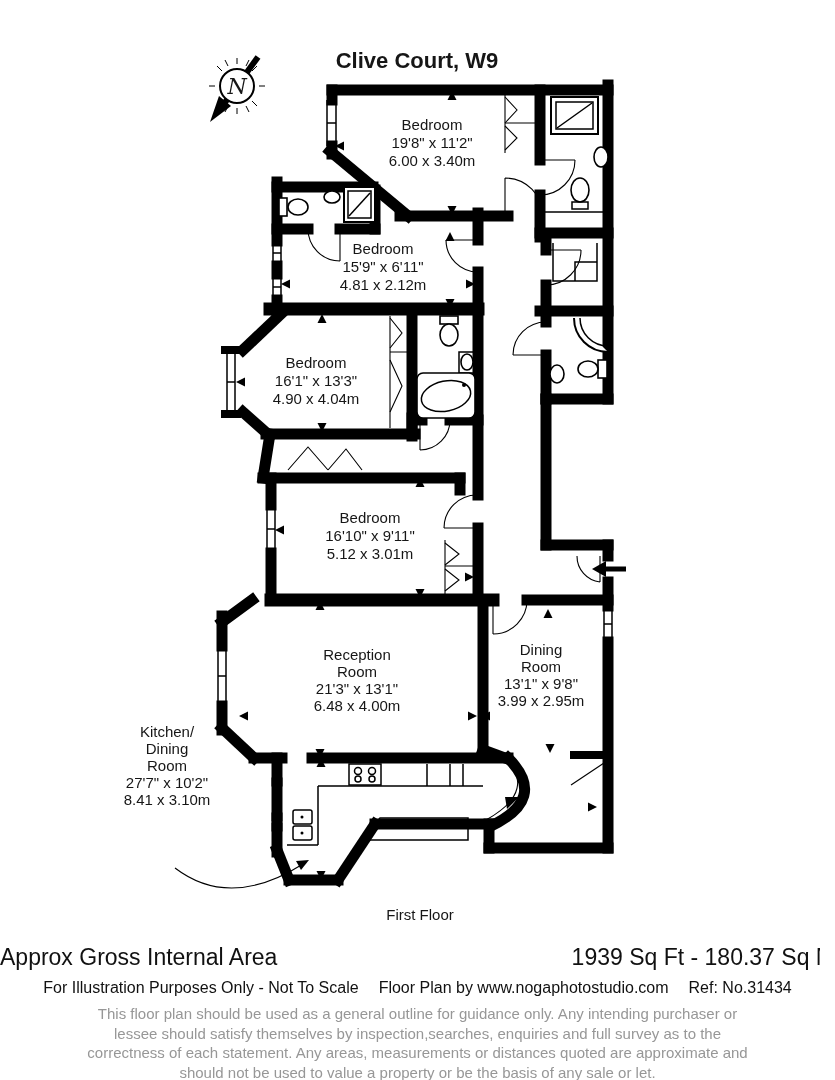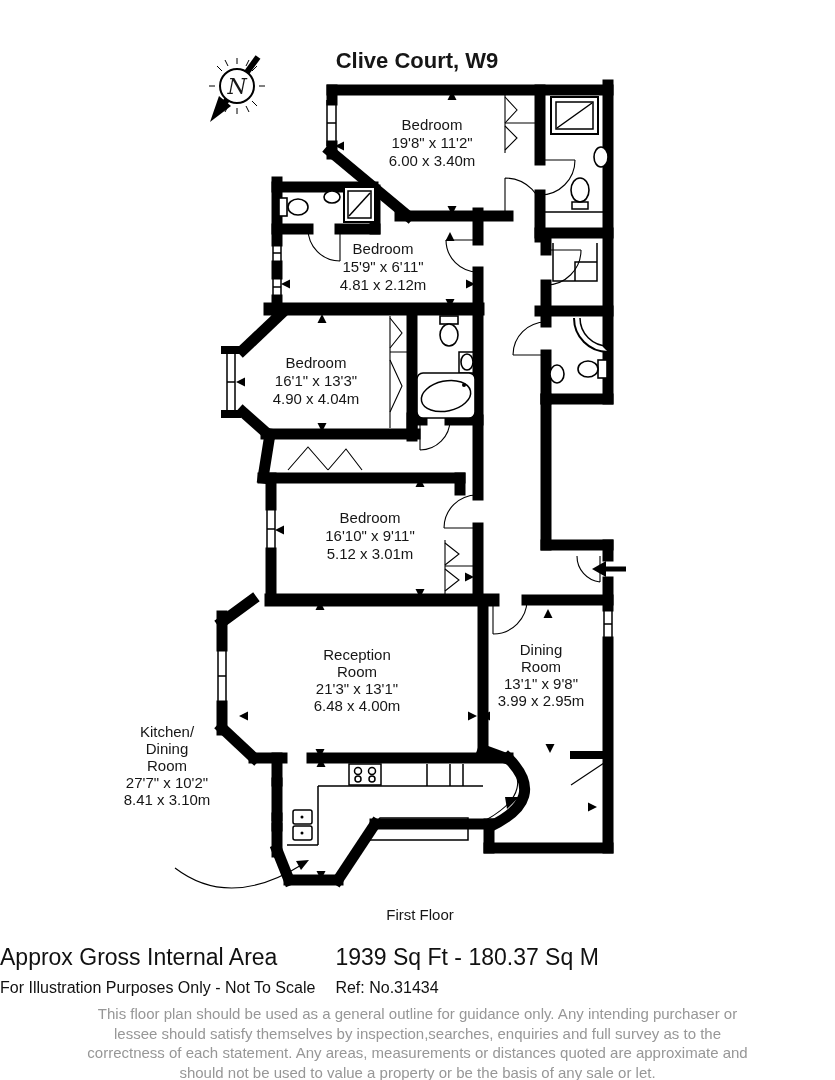--- a/index.html
+++ b/index.html
@@ -13,24 +13,24 @@
   .compass-n{font-family:"DejaVu Serif", serif;font-style:italic;font-size:22px;}
   .wall{stroke:#000;stroke-width:11;fill:none;stroke-linecap:square;}
   .wall-thick{stroke:#000;stroke-width:13;fill:none;stroke-linecap:square;}
   .wall-cap{stroke:#000;stroke-width:8;fill:none;stroke-linecap:butt;}
   .thin{stroke:#000;stroke-width:1.5;fill:none;}
   .thin2{stroke:#000;stroke-width:2;fill:#fff;}
   .hair{stroke:#000;stroke-width:1.1;fill:none;}
   .fix{stroke:#000;stroke-width:1.6;fill:#fff;}
   .arrowhead{fill:#000;stroke:none;}
   .footer{position:absolute;top:942px;left:0;width:835px;text-align:center;}
-  .area-row{display:flex;justify-content:flex-start;align-items:baseline;gap:58px;
+  .area-row{display:flex;justify-content:space-between;align-items:baseline;gap:58px;
             font-size:23px;margin-top:2px;}
   .area-row .val{font-weight:normal;}
-  .meta-row{display:flex;justify-content:flex-start;gap:20px;font-size:16px;margin-top:8px;}
+  .meta-row{display:flex;justify-content:center;gap:20px;font-size:16px;margin-top:8px;}
   .disclaimer{width:676px;margin:7px auto 0;font-size:15px;line-height:1.3;color:#979797;}
 </style>
 </head>
 <body>
 
 <div class="page">
 
 <svg width="835" height="940" viewBox="0 0 835 940">
 
   <text class="title-text" x="417" y="68" text-anchor="middle">Clive Court, W9</text>
@@ -314,18 +314,19 @@
   <text class="floor-text" x="420" y="920" text-anchor="middle">First Floor</text>
 </svg>
 
 <div class="footer">
   <div class="area-row">
     <span>Approx Gross Internal Area</span>
     <span class="val">1939 Sq Ft  -  180.37 Sq M</span>
   </div>
   <div class="meta-row">
     <span>For Illustration Purposes Only - Not To Scale</span>
+    <span>Floor Plan by www.nogaphotostudio.com</span>
     <span>Ref: No.31434</span>
   </div>
   <p class="disclaimer">This floor plan should be used as a general outline for guidance only. Any intending purchaser or lessee should satisfy themselves by inspection,searches, enquiries and full survey as to the correctness of each statement. Any areas, measurements or distances quoted are approximate and should not be used to value a property or be the basis of any sale or let.</p>
 </div>
 
 </div>
 
 </body></html>

